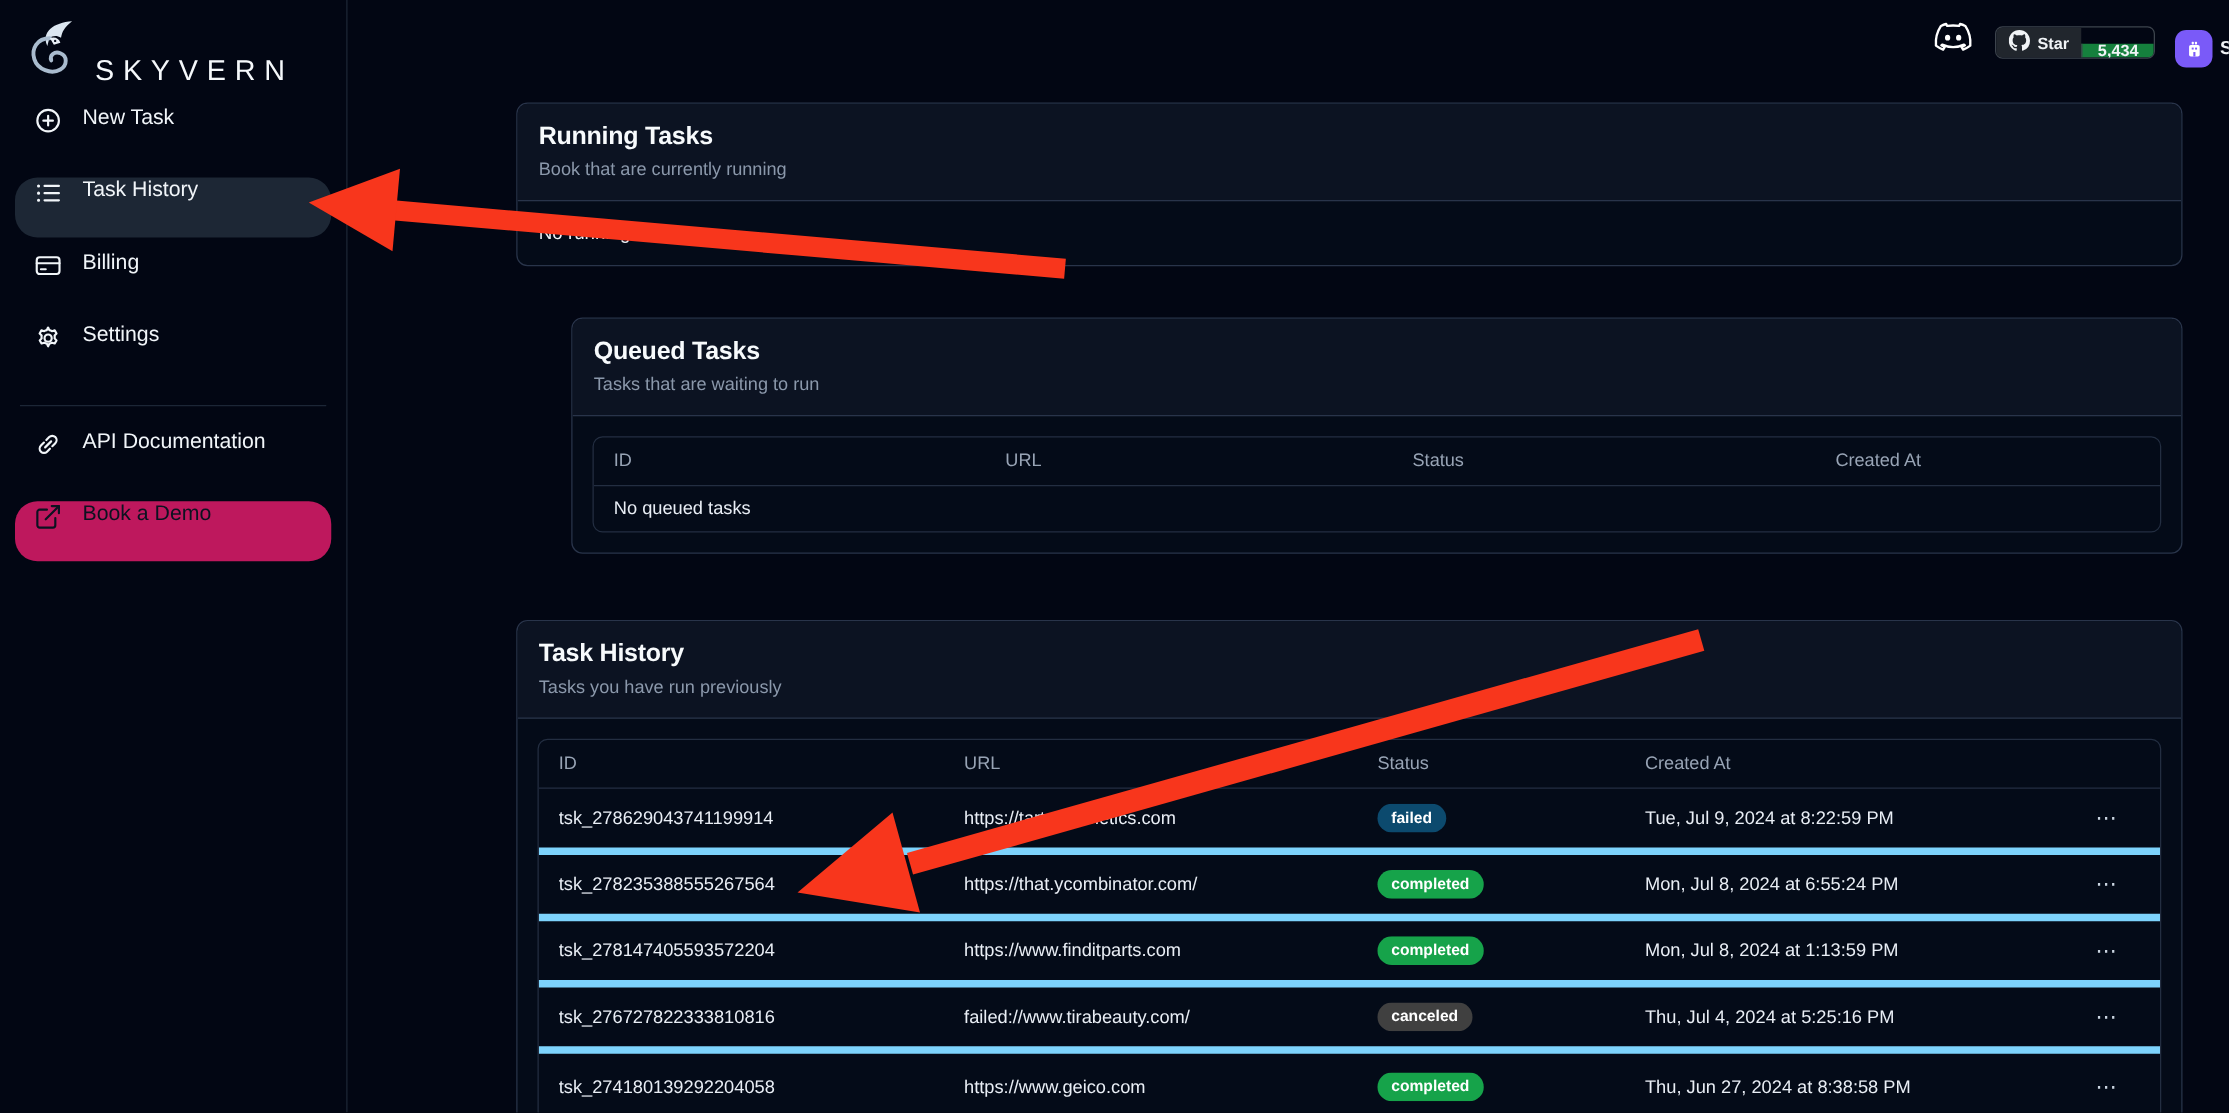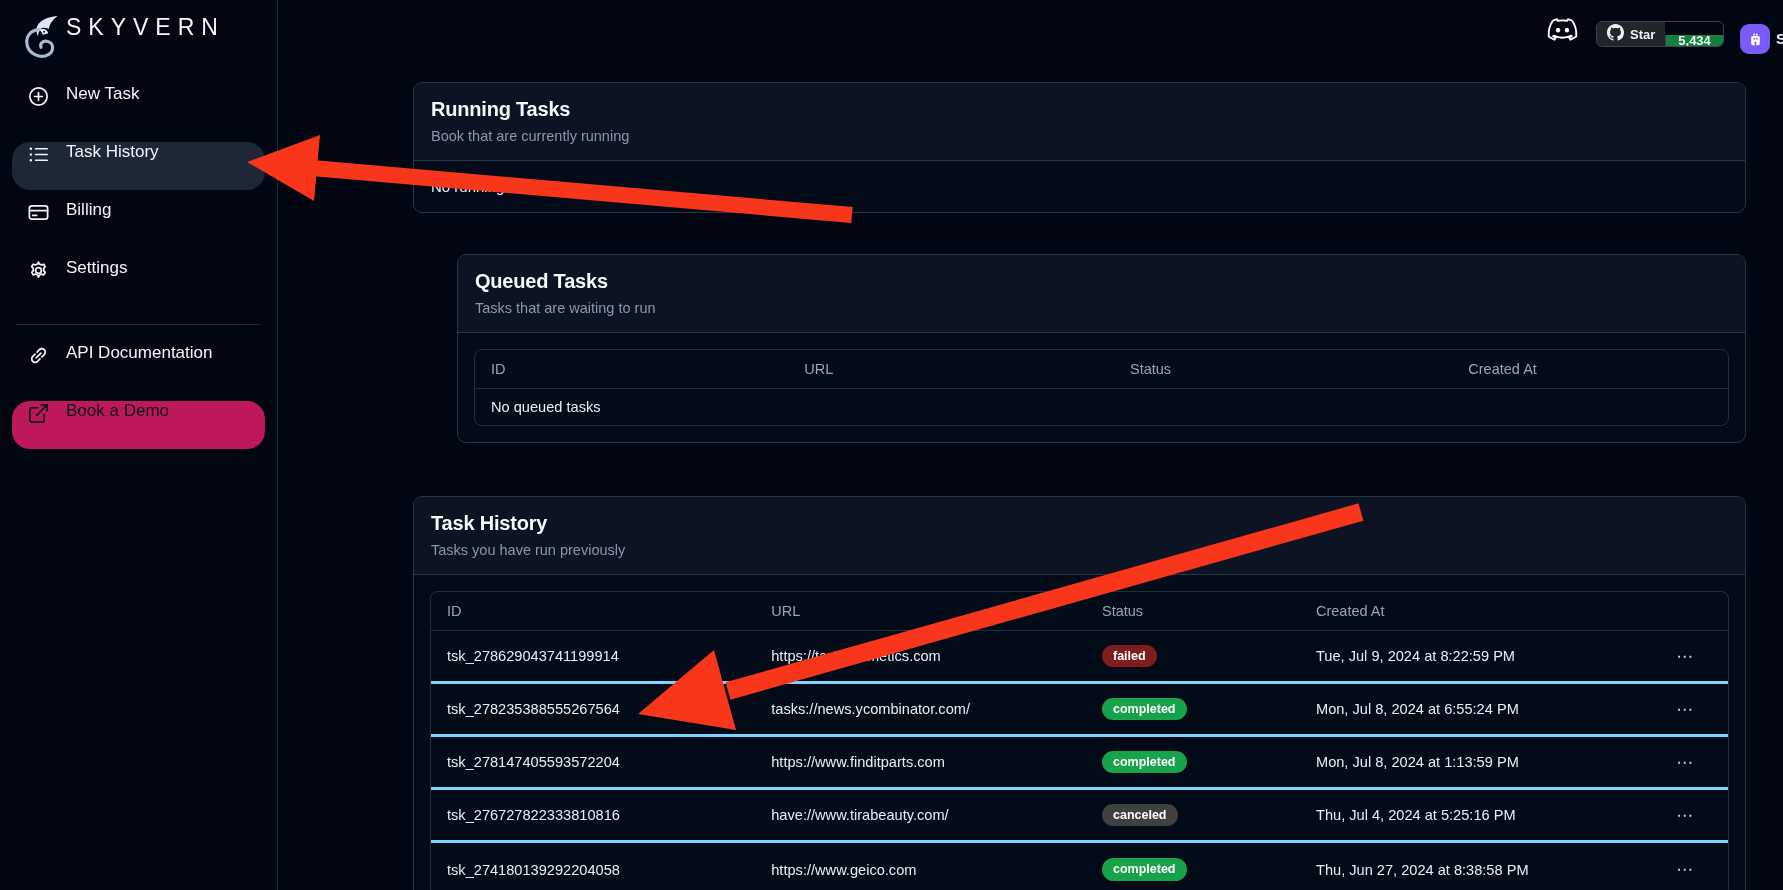--- a/index.html
+++ b/index.html
@@ -10,21 +10,21 @@
     font-family:"Liberation Sans", sans-serif;
     position:relative;
   }
 
   
   .sidebar {
     position:absolute; left:0; top:0; width:278px; height:890px;
     border-right:1px solid #1c2636;
     padding:14px 12px 0 12px;
   }
-  .logo-row { display:flex; align-items:flex-start; padding:0 4px; height:56px; }
+  .logo-row { display:flex; align-items:flex-end; gap:10px; padding:0 4px; height:56px; }
   .brand-name { color:#f5f8fb; font-size:23px; letter-spacing:7px; font-weight:500; }
   .nav { margin-top:14px; display:flex; flex-direction:column; gap:10px; }
   .nav-item {
     display:flex; gap:16px;
     height:48px; padding:0 14px; border-radius:18px;
     color:#f1f5f9; font-size:17px; cursor:pointer;
   }
   .nav-item.active { background:#1d2735; }
   .nav-item .icn { width:24px; height:24px; display:flex; align-items:center; justify-content:center; flex:none; }
   .nav-divider { height:1px; background:#1c2636; margin:18px 4px; }
@@ -63,21 +63,21 @@
   .empty-row { padding:17px 17px; font-size:15px; color:#eef2f7; }
 
   .card-body { padding:16px; }
   .inner-table { border:1px solid #232e41; border-radius:8px; overflow:hidden; }
   .t-row { display:grid; align-items:center; }
   .cols-queued  { grid-template-columns:25% 26% 27% 22%; }
   .cols-history { grid-template-columns:25% 25.5% 16.5% 26.5% 6.5%; }
   .t-head { height:39px; border-bottom:1px solid #232e41; }
   .t-head .cell { color:#98a4b5; font-size:14.5px; }
   .cell { padding:0 16px; font-size:14.6px; color:#e9eef5; white-space:nowrap; overflow:hidden; }
-  .t-body-row { height:53px; border-bottom:3px solid #7dd3fc; }
+  .t-body-row { height:53px; border-bottom:6px solid #7dd3fc; }
   .t-body-row:last-child { border-bottom:0; }
   .t-empty { height:36px; display:flex; align-items:center; }
 
   .badge {
     display:inline-block; padding:3px 11px; border-radius:999px;
     font-size:12.5px; font-weight:700; color:#fff; line-height:1.3;
   }
   .actions-cell { text-align:center; }
   .ellipsis-btn {
     color:#cbd5e1; font-size:17px; letter-spacing:2px; cursor:pointer; user-select:none;
@@ -242,44 +242,44 @@
           <div class="cell">ID</div>
           <div class="cell">URL</div>
           <div class="cell">Status</div>
           <div class="cell">Created At</div>
           <div class="cell"></div>
         </div>
         <div>
   <div class="t-row t-body-row cols-history">
     <div class="cell">tsk_278629043741199914</div>
     <div class="cell">https://tartecosmetics.com</div>
-    <div class="cell"><span class="badge" style="background: #7f1d1d;">failed</span></div>
+    <div class="cell"><span class="badge" style="background: #0c4a6e;">failed</span></div>
     <div class="cell">Tue, Jul 9, 2024 at 8:22:59 PM</div>
     <div class="cell actions-cell"><span class="ellipsis-btn">⋯</span></div>
   </div>
 
   <div class="t-row t-body-row cols-history">
     <div class="cell">tsk_278235388555267564</div>
-    <div class="cell">tasks://news.ycombinator.com/</div>
+    <div class="cell">https://that.ycombinator.com/</div>
     <div class="cell"><span class="badge" style="background: rgb(22, 163, 74);">completed</span></div>
     <div class="cell">Mon, Jul 8, 2024 at 6:55:24 PM</div>
     <div class="cell actions-cell"><span class="ellipsis-btn">⋯</span></div>
   </div>
 
   <div class="t-row t-body-row cols-history">
     <div class="cell">tsk_278147405593572204</div>
     <div class="cell">https://www.finditparts.com</div>
     <div class="cell"><span class="badge" style="background: rgb(22, 163, 74);">completed</span></div>
     <div class="cell">Mon, Jul 8, 2024 at 1:13:59 PM</div>
     <div class="cell actions-cell"><span class="ellipsis-btn">⋯</span></div>
   </div>
 
   <div class="t-row t-body-row cols-history">
     <div class="cell">tsk_276727822333810816</div>
-    <div class="cell">have://www.tirabeauty.com/</div>
+    <div class="cell">failed://www.tirabeauty.com/</div>
     <div class="cell"><span class="badge" style="background: #404040;">canceled</span></div>
     <div class="cell">Thu, Jul 4, 2024 at 5:25:16 PM</div>
     <div class="cell actions-cell"><span class="ellipsis-btn">⋯</span></div>
   </div>
 
   <div class="t-row t-body-row cols-history">
     <div class="cell">tsk_274180139292204058</div>
     <div class="cell">https://www.geico.com</div>
     <div class="cell"><span class="badge" style="background: rgb(22, 163, 74);">completed</span></div>
     <div class="cell">Thu, Jun 27, 2024 at 8:38:58 PM</div>

